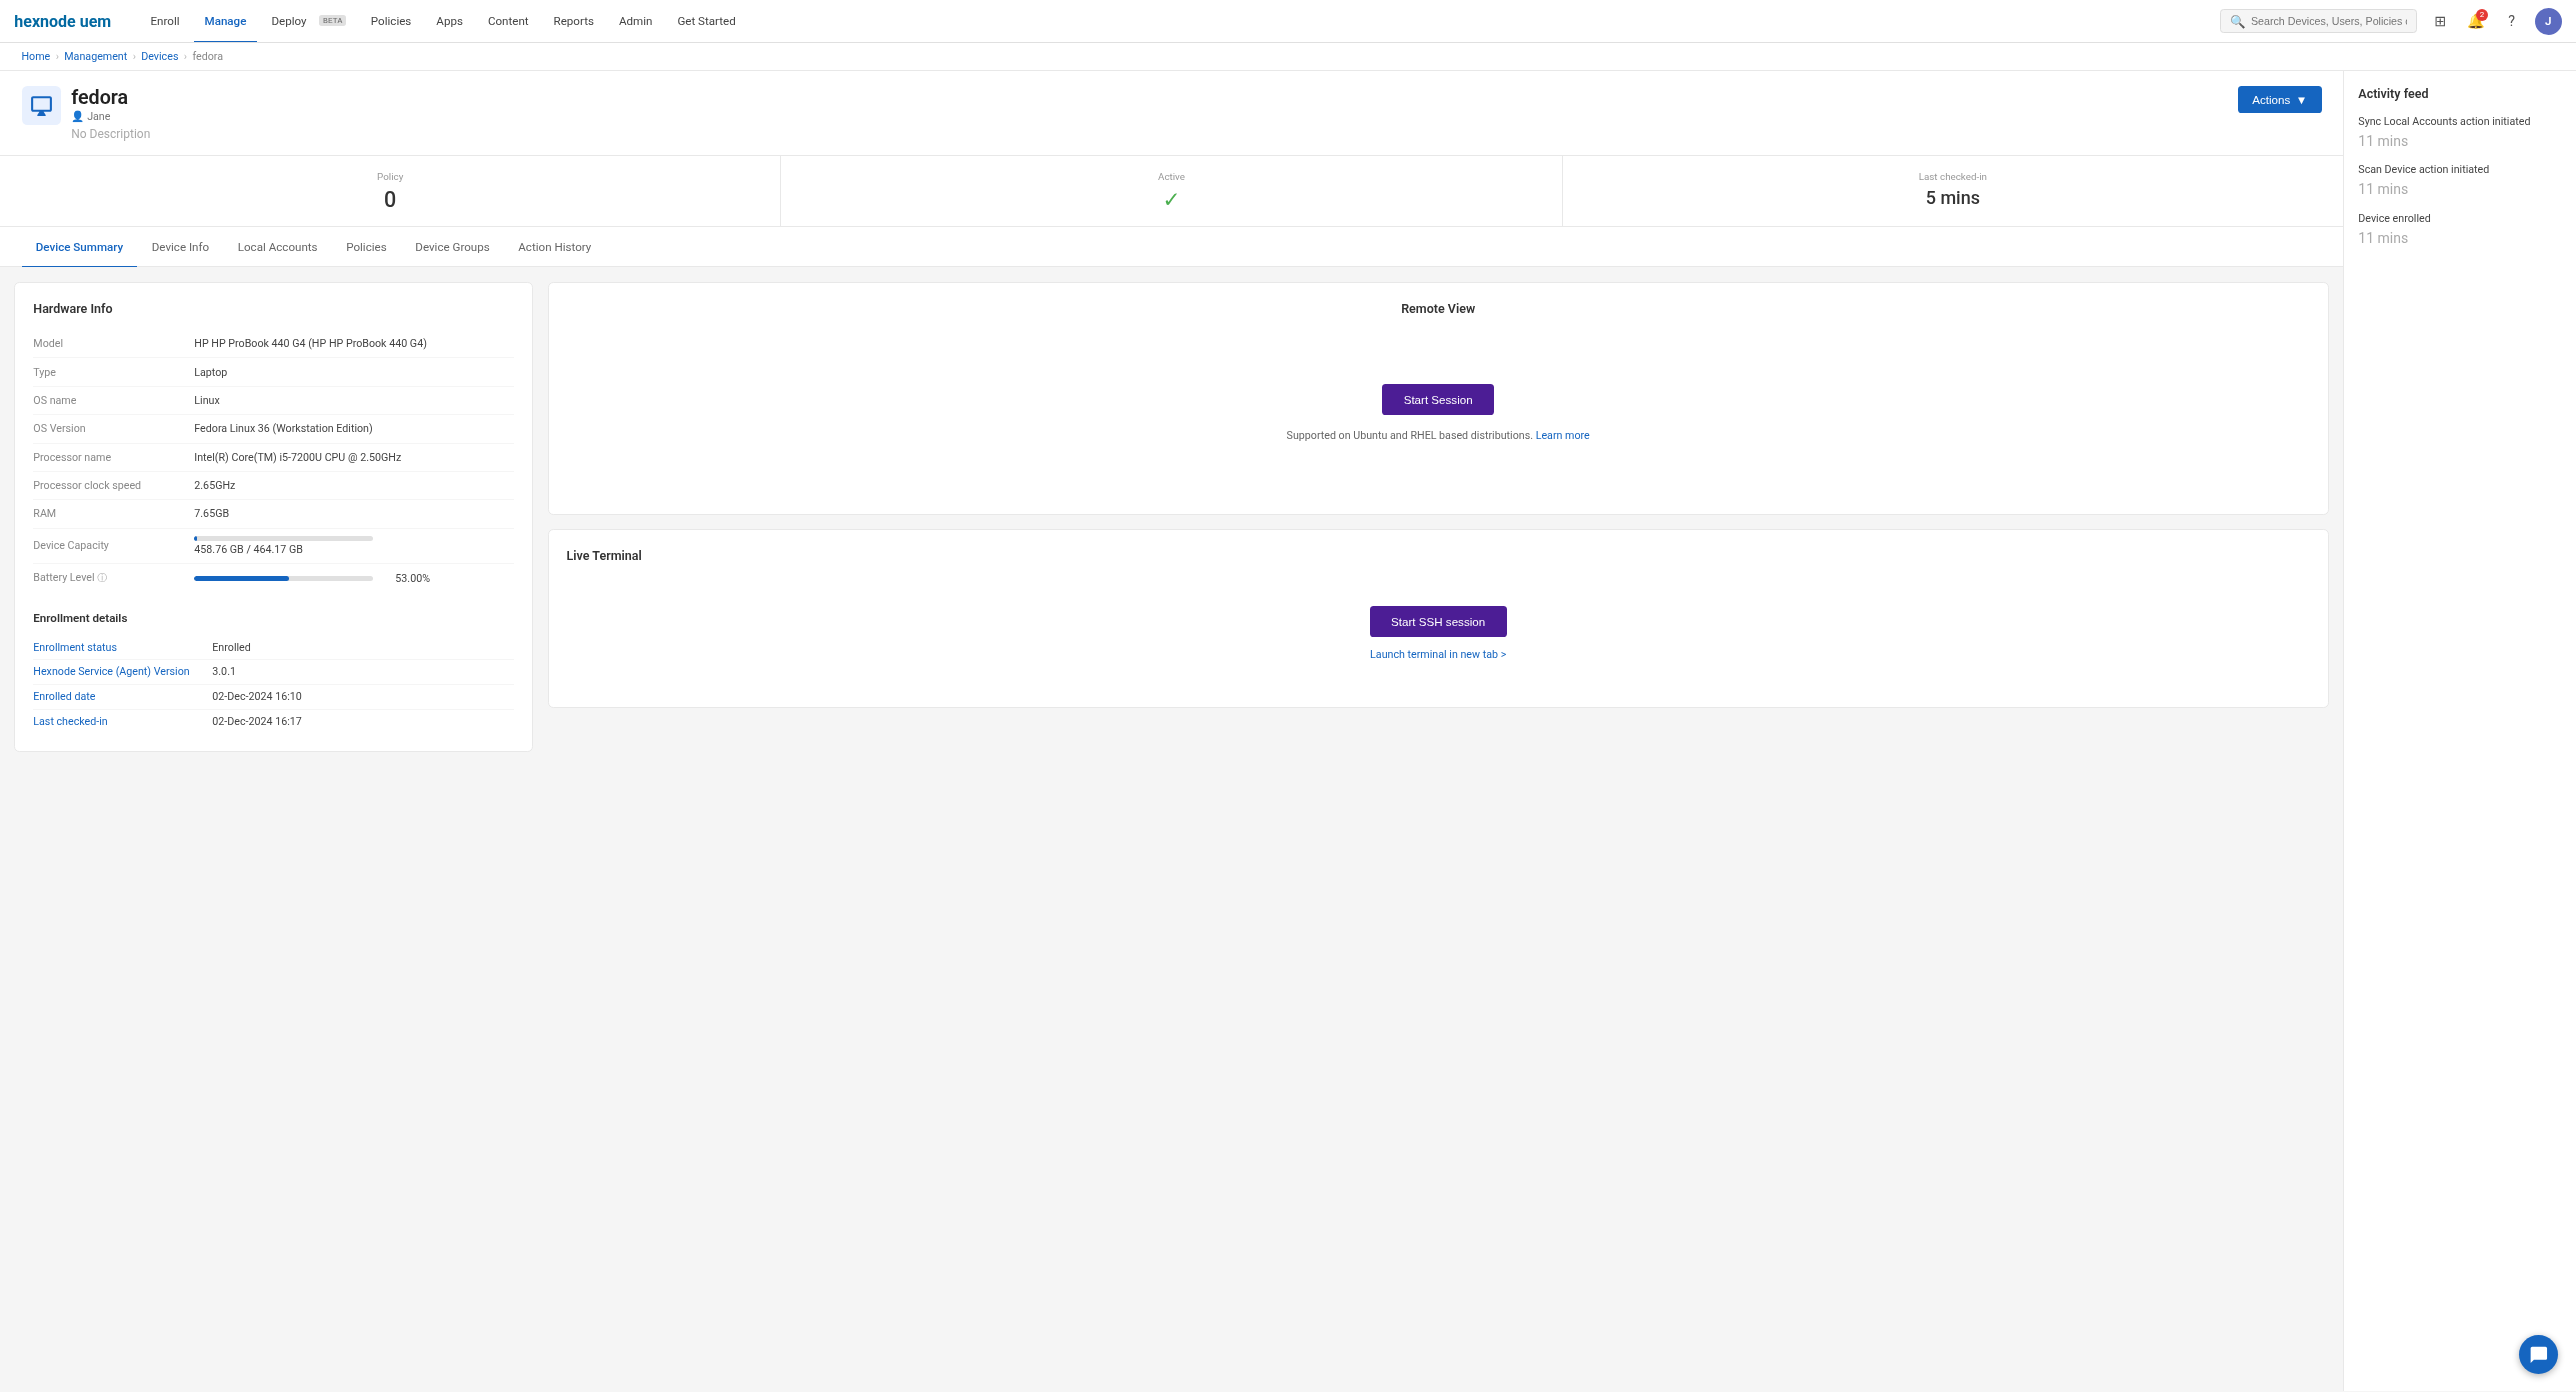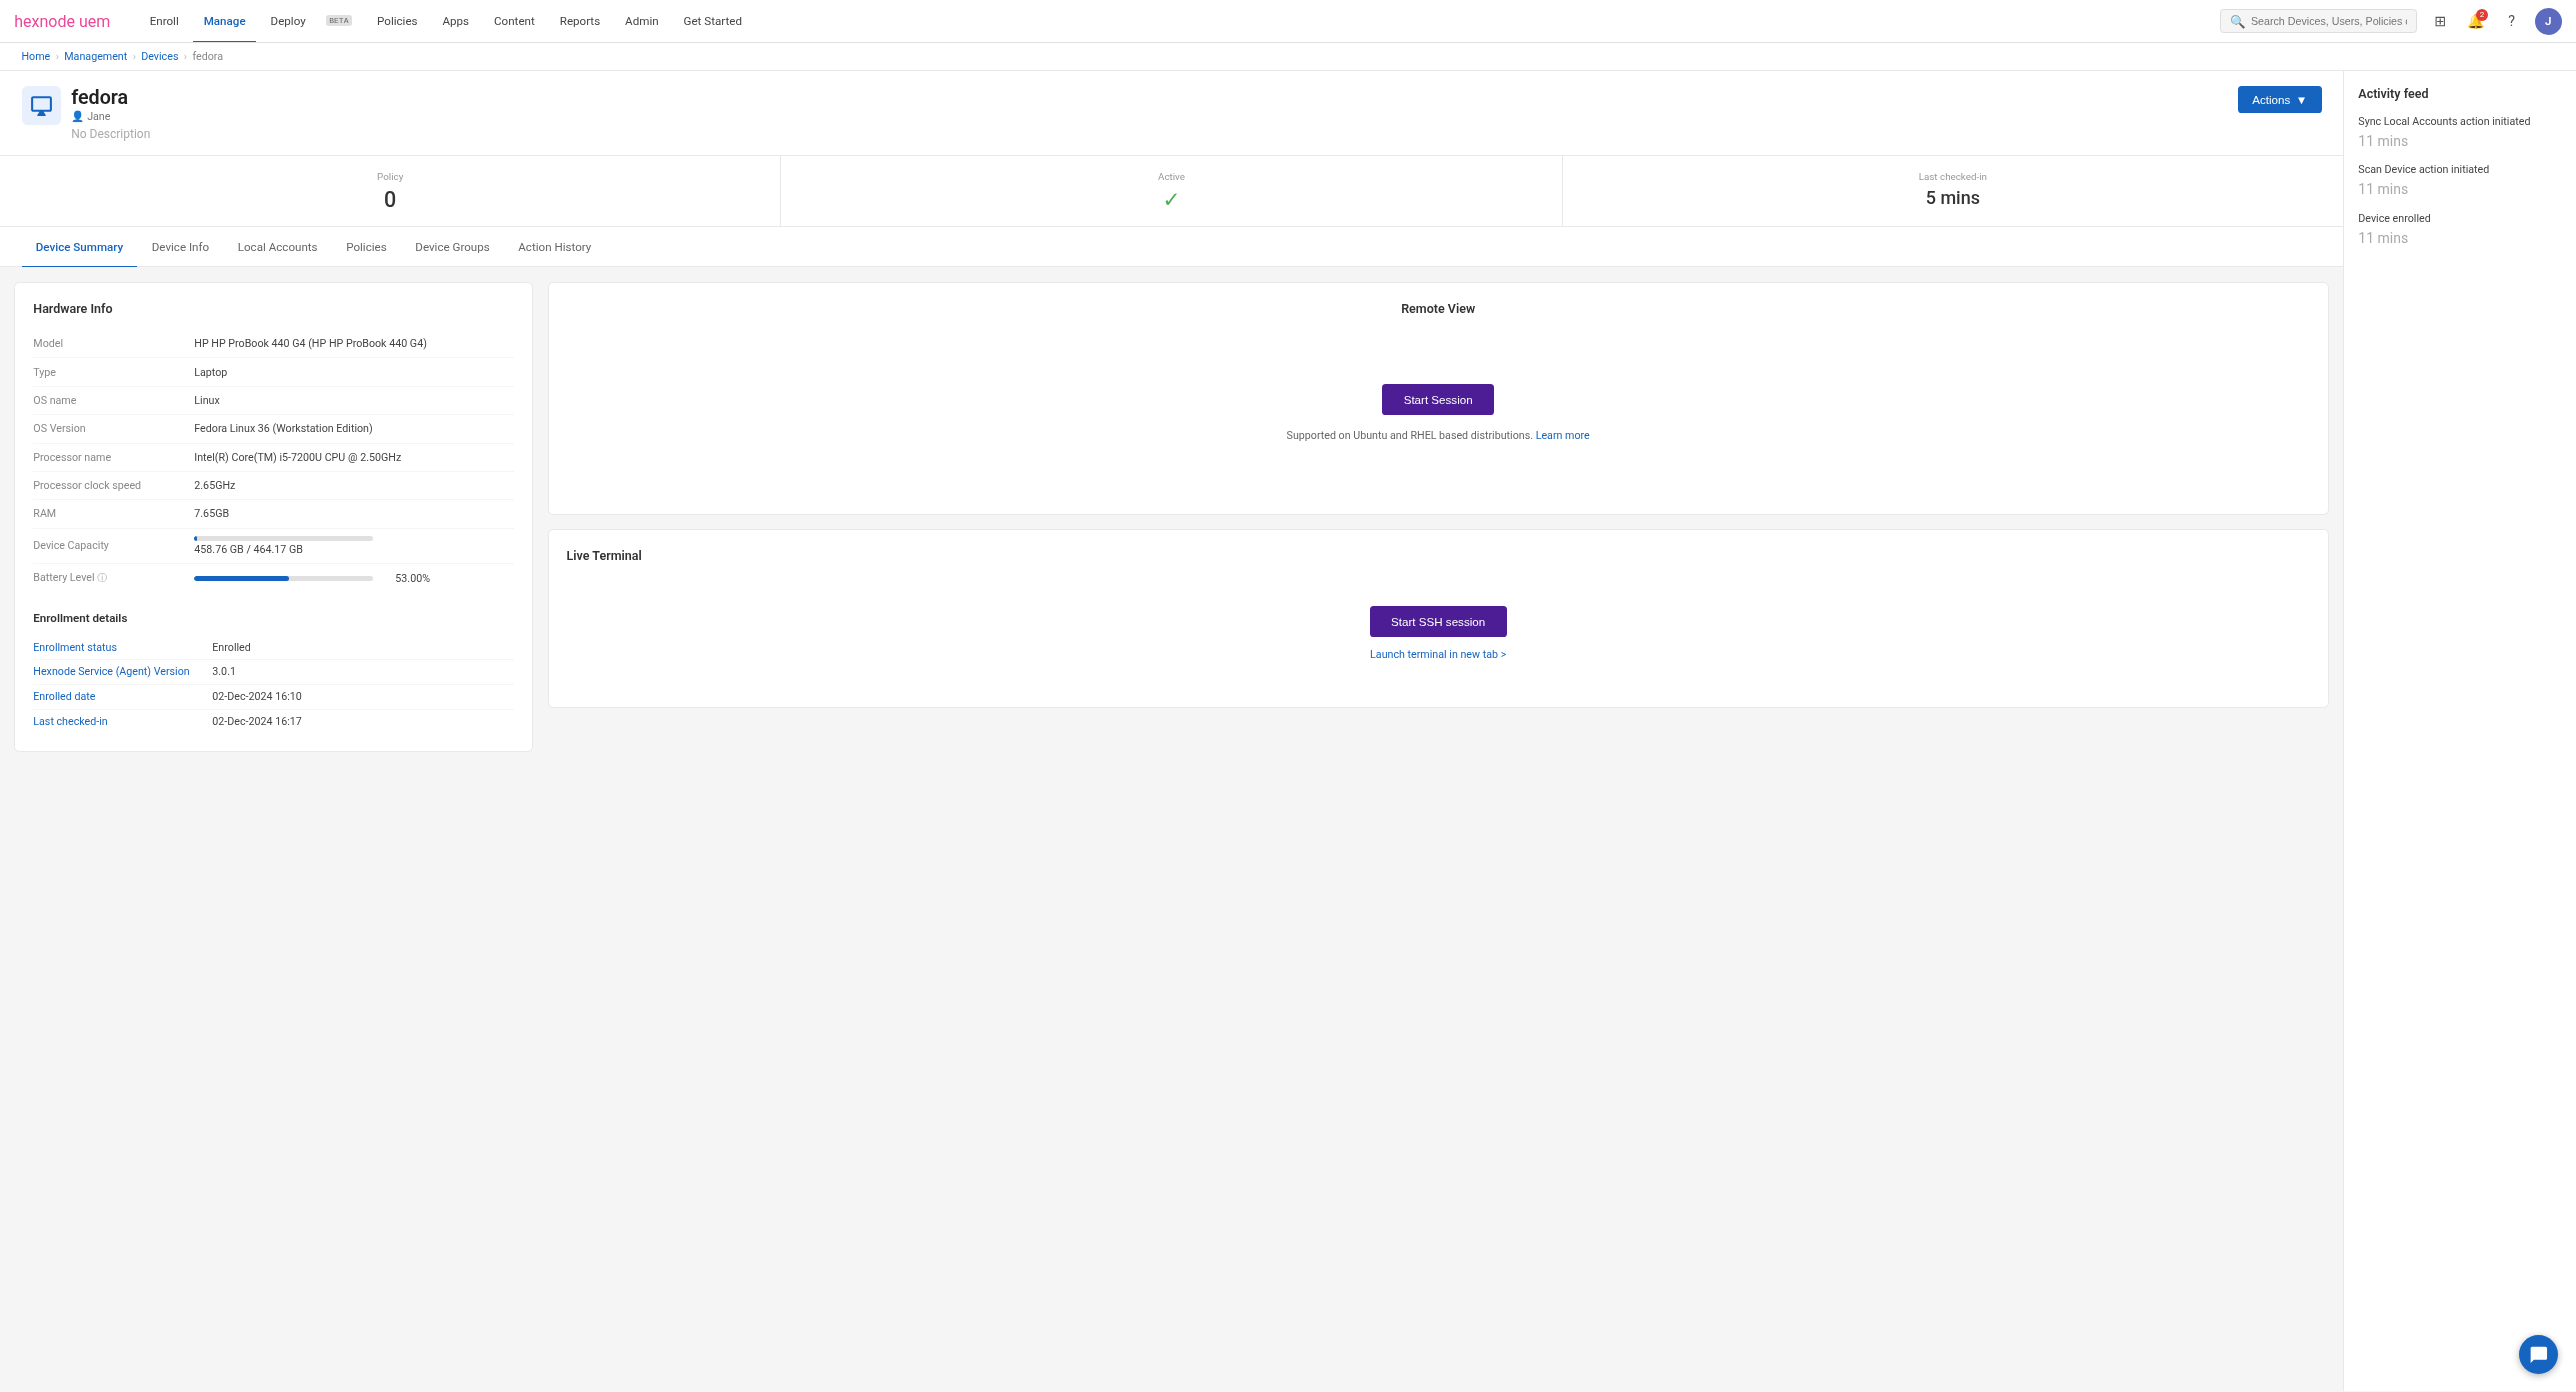--- a/index.html
+++ b/index.html
@@ -10,22 +10,22 @@
       background: #fff;
       border-bottom: 0.9px solid #e0e0e0;
       display: flex;
       align-items: center;
       padding: 0 14.3px;
       height: 43px;
       gap: 21.5px;
     }
     .logo {
       font-size: 16px;
-      font-weight: 400;
-      color: #ec4899;
+      font-weight: 700;
+      color: #0369a1;
       white-space: nowrap;
       margin-right: 7.2px;
     }
     .nav-links { display: flex; gap: 3.6px; align-items: center; height: 100%; }
     .nav-link {
       padding: 0 10.7px;
       height: 100%;
       display: flex;
       align-items: center;
       font-size: 11.6px;
@@ -34,21 +34,21 @@
       border-bottom: 1.8px solid transparent;
       text-decoration: none;
     }
     .nav-link.active { color: #1565c0; border-bottom: 1.8px solid #1565c0; font-weight: 500; }
     .nav-link .beta-badge {
       font-size: 8px;
       background: #e0e0e0;
       color: #666;
       padding: 0.9px 3.6px;
       border-radius: 2.7px;
-      margin-left: 20px;
+      margin-left: 13px;
       font-family: Liberation Mono, monospace;
     }
     .nav-right {
       margin-left: auto;
       display: flex;
       align-items: center;
       gap: 10.7px;
     }
     .search-bar {
       display: flex;

